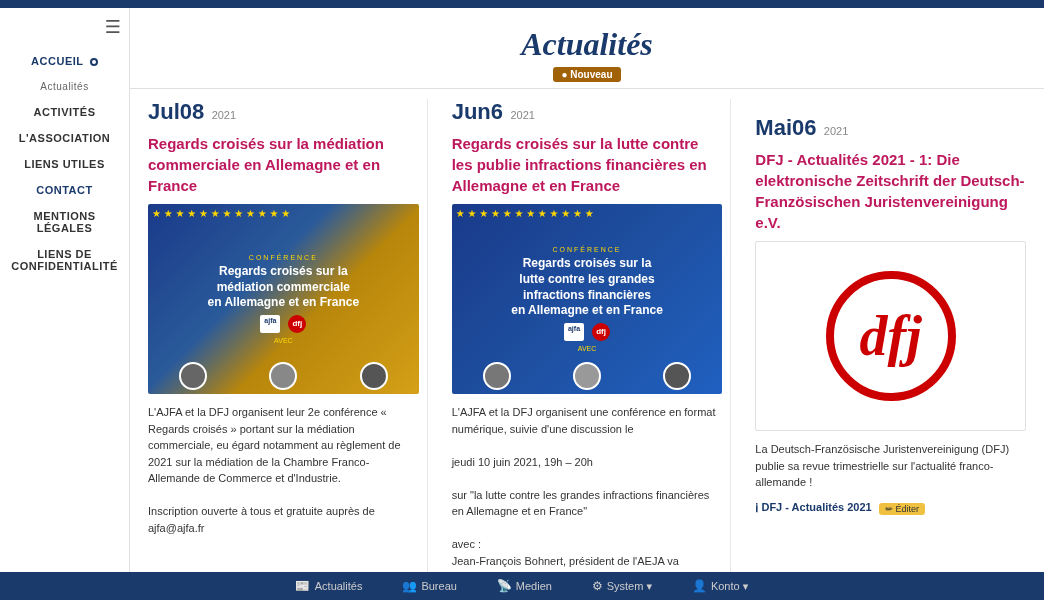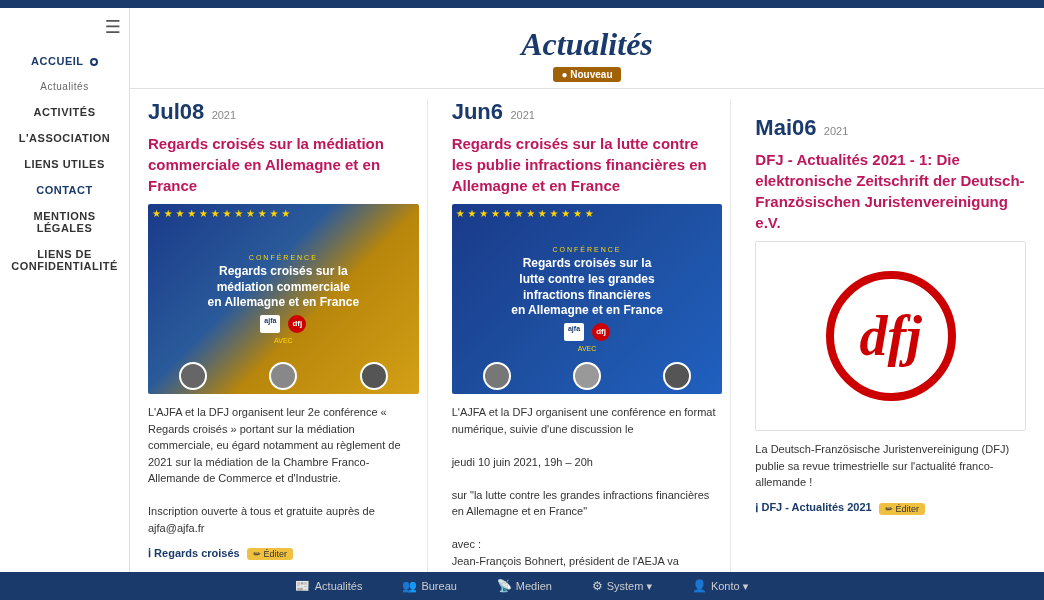--- a/index.html
+++ b/index.html
@@ -429,24 +429,20 @@
           </div>
           <div class="poster-people">
             <div class="person-avatar" style="background:#666;"></div>
             <div class="person-avatar" style="background:#888;"></div>
             <div class="person-avatar" style="background:#555;"></div>
           </div>
         </div>
         <div class="article-body">
           L'AJFA et la DFJ organisent leur 2e conférence « Regards croisés » portant sur la médiation commerciale, eu égard notamment au règlement de 2021 sur la médiation de la Chambre Franco-Allemande de Commerce et d'Industrie.<br><br>
           Inscription ouverte à tous et gratuite auprès de ajfa@ajfa.fr
-        </div>
-        <div>
-          <span class="article-link">Regards croisés</span>
-          <span class="edit-btn">Éditer</span>
         </div>
       </div>
 
       <div class="article-col">
         <div class="article-date-header">
           <span class="month">Jun</span><span class="day">6</span>
           <span class="year">2021</span>
         </div>
         <div class="article-title">Regards croisés sur la lutte contre les publie infractions financières en Allemagne et en France</div>
         <div class="article-image poster2">

